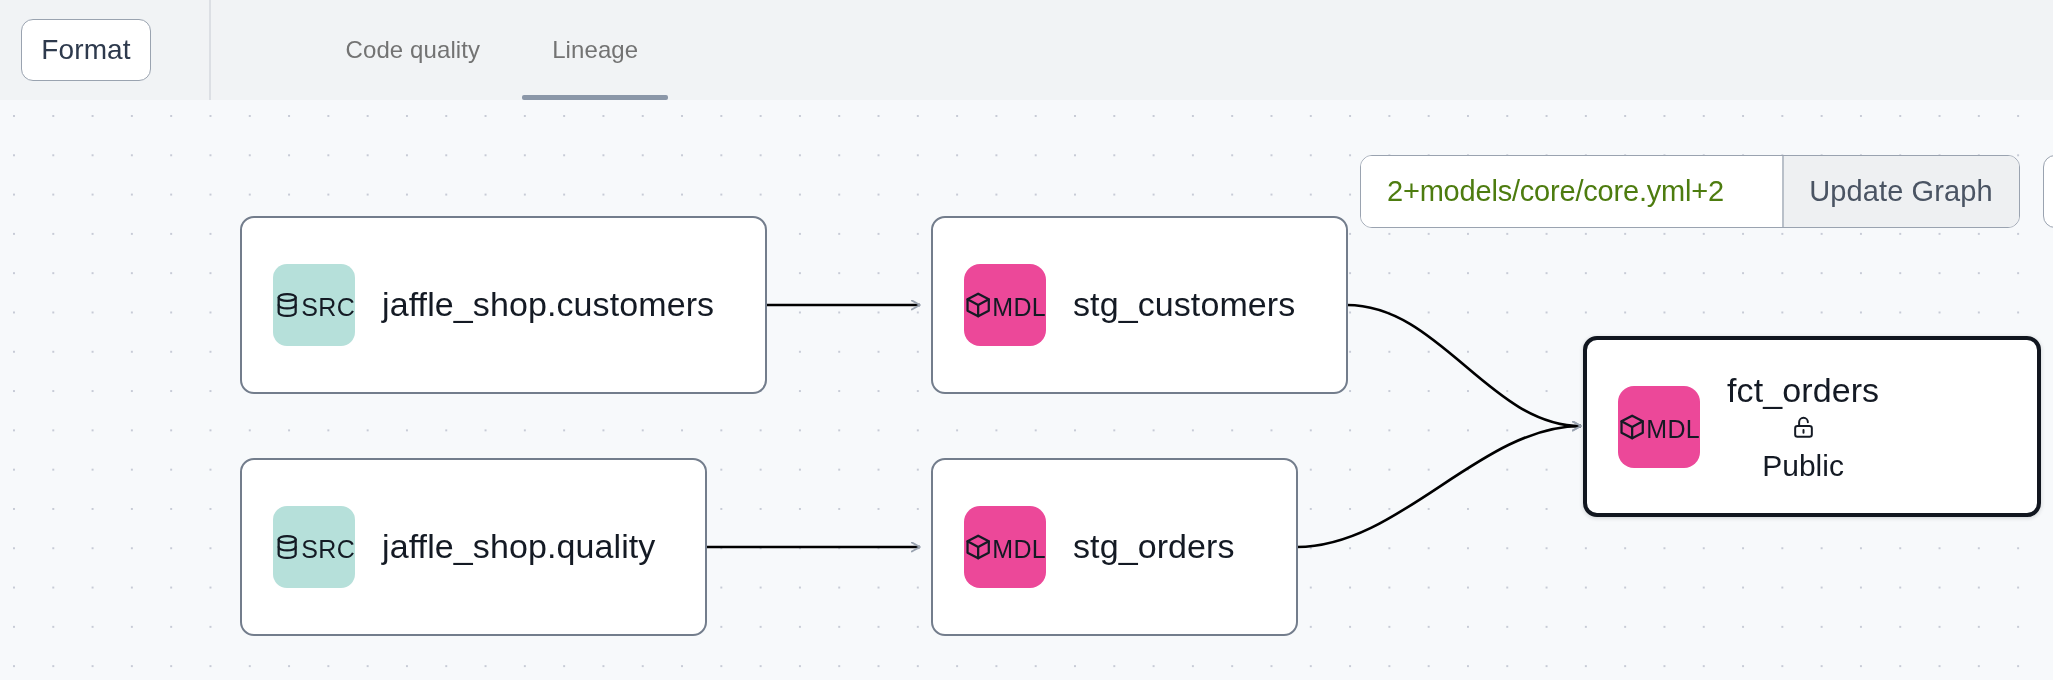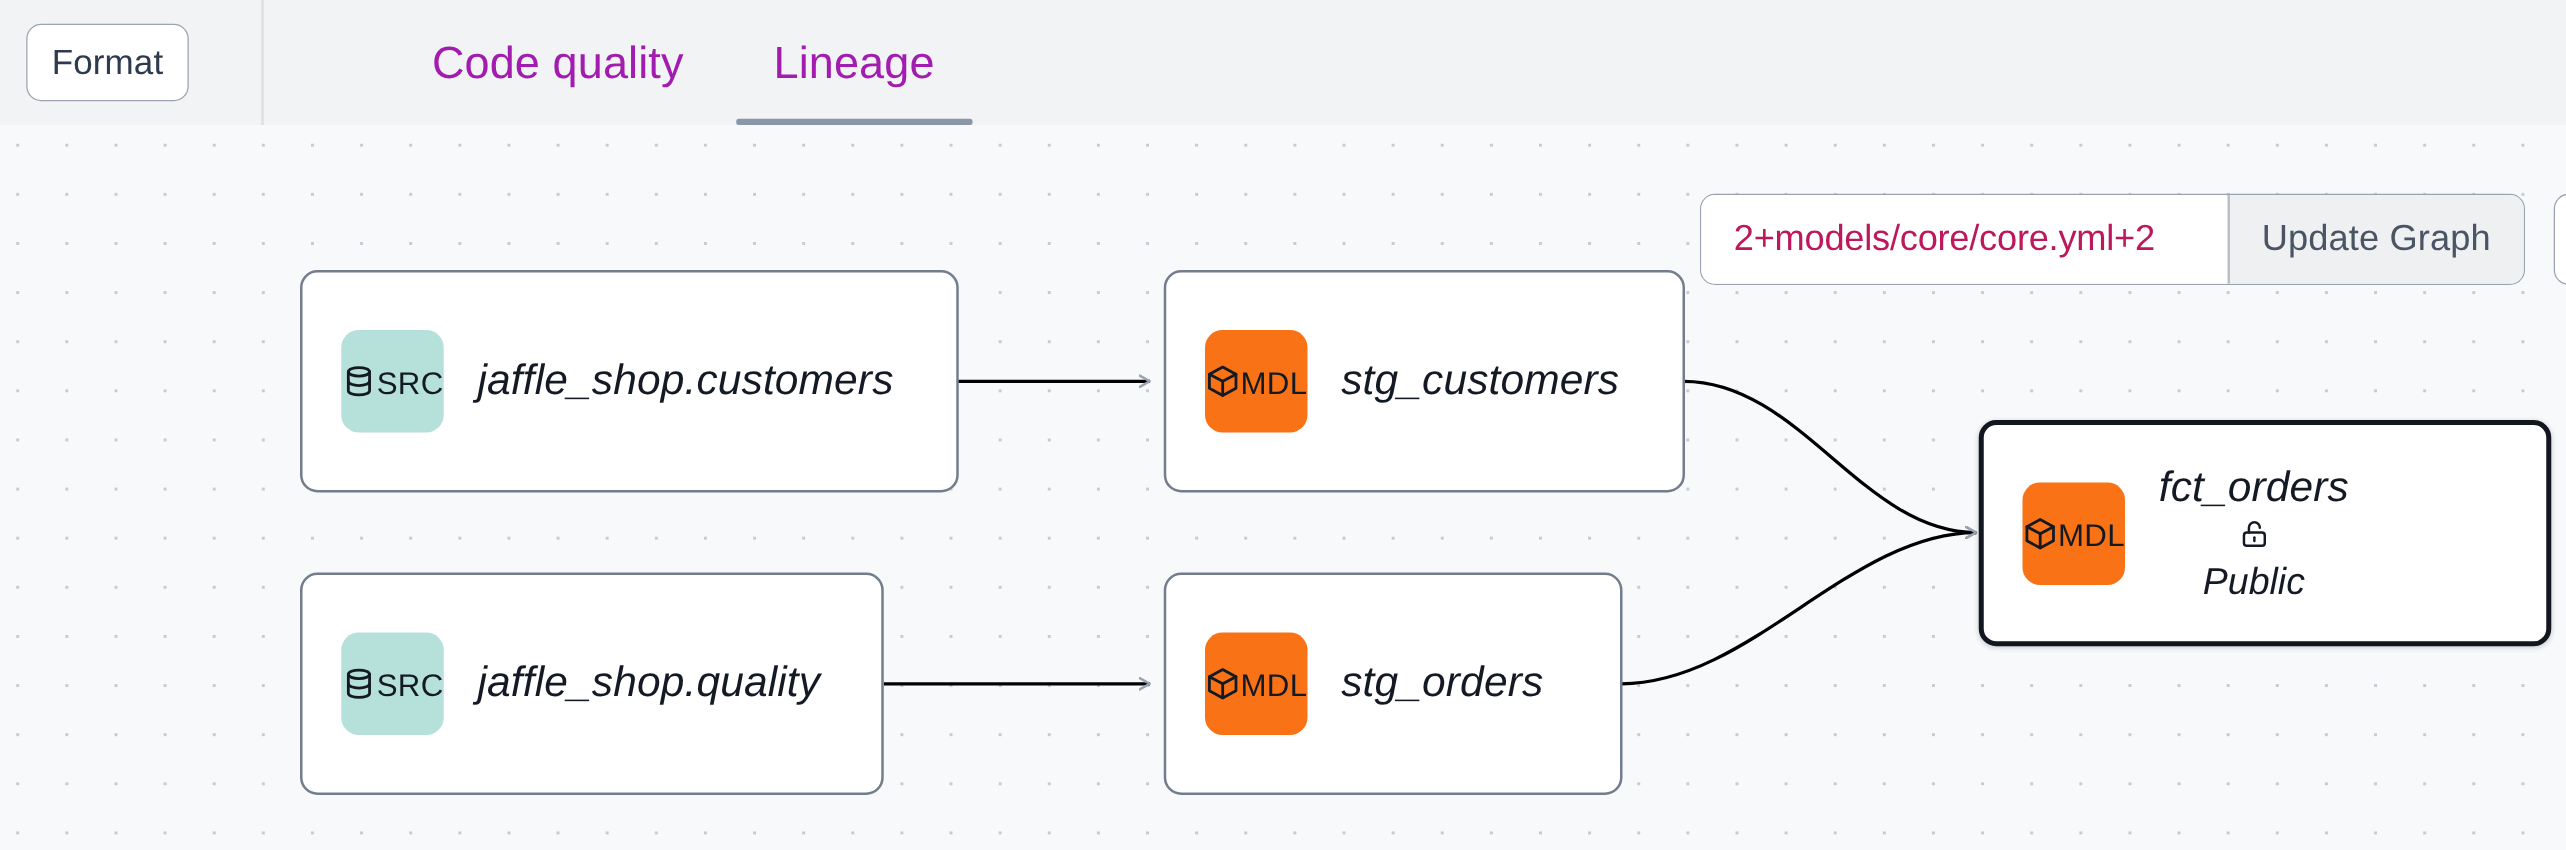--- a/index.html
+++ b/index.html
@@ -68,22 +68,22 @@
     height: 100px;
     padding-left: 62px;
   }
 
   .tab {
     position: relative;
     height: 100px;
     display: flex;
     align-items: center;
     padding: 0 36px;
-    font-size: 36px;
-    color: #a21caf;
+    font-size: 24px;
+    color: #737373;
     cursor: pointer;
     letter-spacing: .1px;
   }
 
   .tab.active::after {
     content: "";
     position: absolute;
     left: 6px; right: 6px;
     bottom: 0;
     height: 5px;
@@ -133,38 +133,37 @@
     height: 82px;
     border-radius: 14px;
     display: flex;
     flex-direction: row;
     align-items: center;
     justify-content: flex-end;
     flex: 0 0 auto;
     margin-left: 31px;
   }
   .badge.src { background: #b6e0da; }
-  .badge.mdl { background: #f97316; }
+  .badge.mdl { background: #ec4899; border-radius: 16px; }
 
   .badge svg { display: block; }
 
   .badge-label {
     font-size: 25px;
     color: #141a24;
     line-height: 1;
     margin-top: 5px;
     letter-spacing: .3px;
   }
 
   .node-text {
     margin-left: 27px;
     display: flex;
     flex-direction: column;
     justify-content: flex-end;
-    font-style: italic;
   }
 
   .node-title {
     font-size: 34px;
     color: #141a24;
     line-height: 1.15;
     white-space: nowrap;
     letter-spacing: .1px;
   }
 
@@ -195,21 +194,21 @@
   }
 
   .selector-input {
     width: 421px;
     height: 100%;
     border: 0;
     outline: none;
     background: #ffffff;
     font-family: "Liberation Sans", sans-serif;
     font-size: 29px;
-    color: #be185d;
+    color: #4d7c0f;
     padding: 0 26px;
     letter-spacing: -.2px;
   }
 
   .toolbar-sep {
     width: 1.5px;
     background: #b9c0c9;
     flex: 0 0 auto;
   }
 

